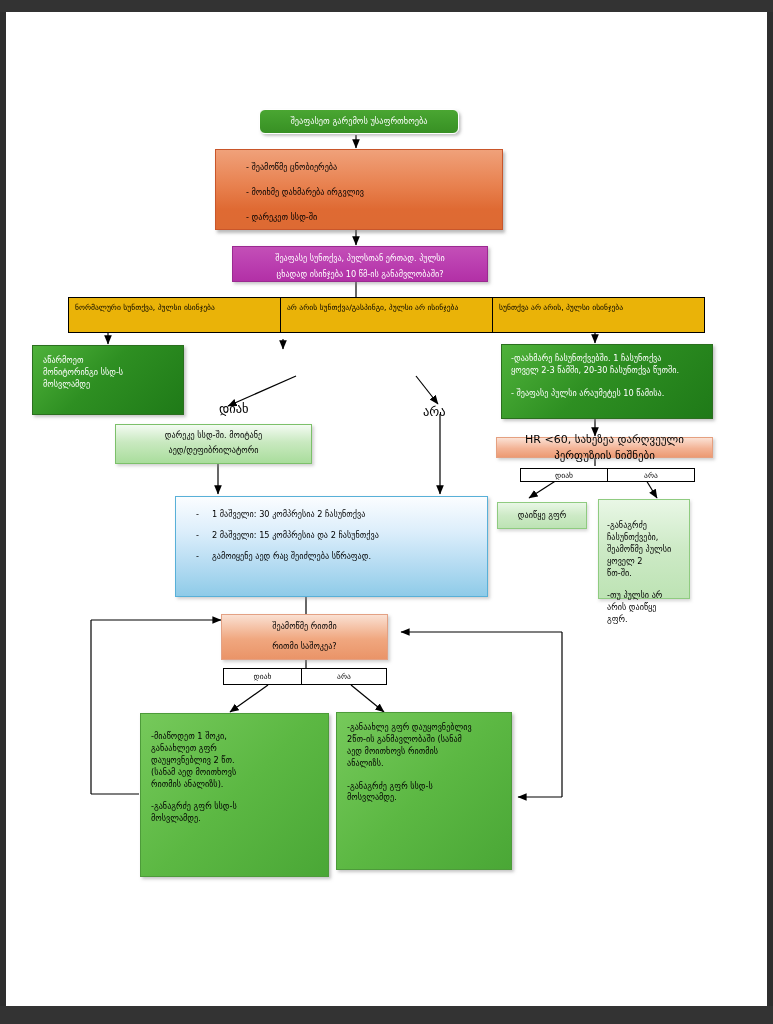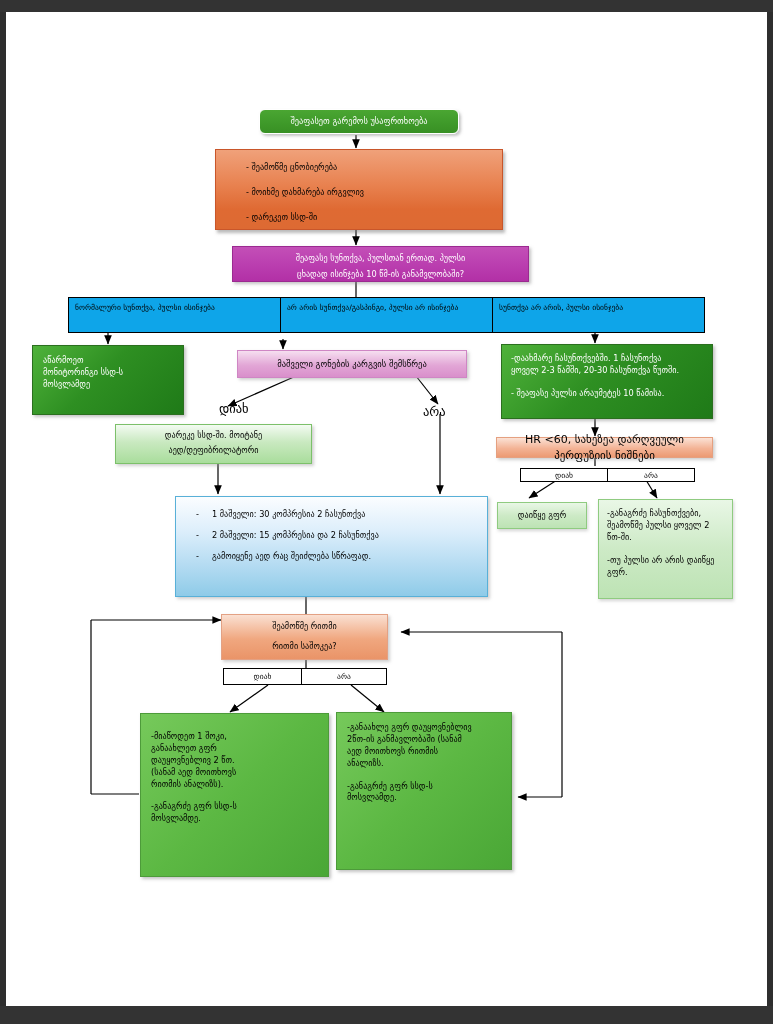--- a/index.html
+++ b/index.html
@@ -90,21 +90,21 @@
 
   
   .blue-box {
     background:linear-gradient(180deg,#fbfdff 0%,#dceefb 35%,#add8f0 75%,#8ecbe8 100%);
     border:1px solid #58b0d8;
     box-shadow:2px 2px 3px rgba(150,150,150,.45);
   }
 
   
   .plain {
-    background:#0ea5e9;
+    background:#eab308;
     border:1px solid #000000;
     font-size:7.6px;
     line-height:1.5;
     padding:4px 6px;
   }
   .plain-cell {
     background:#ffffff;
     border:1px solid #000000;
     font-size:7.6px;
     display:flex; align-items:center; justify-content:center;
@@ -190,36 +190,35 @@
     </svg>
 
     <div class="box green-title ctr" style="left:253px; top:97px; width:200px; height:25px; color:#ffffff; font-size:8.4px;">შეაფასეთ გარემოს უსაფრთხოება</div>
 
     <div class="box orange-big" style="left:209px; top:137px; width:288px; height:81px; padding:12px 0 0 30px;">
       <p class="ln">- შეამოწმე ცნობიერება</p>
       <p class="ln" style="margin-top:13px;">- მოიხმე დახმარება ირგვლივ</p>
       <p class="ln" style="margin-top:13px;">- დარეკეთ სსდ-ში</p>
     </div>
 
-    <div class="box magenta ctr" style="left:226px; top:234px; width:297px; height:36px; color:#ffffff; padding:6px 8px;">
+    <div class="box magenta ctr" style="left:226px; top:234px; width:256px; height:36px; color:#ffffff; padding:6px 8px;">
       <p class="tight">შეაფასე სუნთქვა, პულსთან ერთად. პულსი</p>
       <p class="tight" style="margin-top:4px;">ცხადად ისინჯება 10 წმ-ის განამვლობაში?</p>
     </div>
 
     <div class="box plain" style="left:62px; top:285px; width:213px; height:36px;">ნორმალური სუნთქვა, პულსი ისინჯება</div>
     <div class="box plain" style="left:486px; top:285px; width:213px; height:36px;">სუნთქვა არ არის, პულსი ისინჯება</div>
     <div class="box plain" style="left:274px; top:285px; width:213px; height:36px;">არ არის სუნთქვა/გასპინგი, პულსი არ ისინჯება</div>
 
     <div class="box green-dark" style="left:26px; top:333px; width:152px; height:70px; color:#ffffff; padding:9px 10px;">
       <p class="tight">აწარმოეთ</p>
       <p class="tight">მონიტორინგი სსდ-ს</p>
       <p class="tight">მოსვლამდე</p>
     </div>
 
-    <div class="box pink-soft ctr" style="left:231px; top:338px; width:230px; height:28px; display:flex; align-items:center; justify-content:center; font-size:8.6px;">მაშველი გონების კარგვის შემსწრეა</div>
 
     <div class="branch-label" style="left:213px; top:389px;">დიახ</div>
     <div class="branch-label" style="left:417px; top:392px;">არა</div>
 
     <div class="box green-light ctr" style="left:109px; top:412px; width:197px; height:40px; display:flex; flex-direction:column; align-items:center; justify-content:flex-start;">
       <p class="tight">დარეკე სსდ-ში. მოიტანე</p>
       <p class="tight" style="margin-top:3px;">აედ/დეფიბრილატორი</p>
     </div>
 
     <div class="box green-dark" style="left:495px; top:332px; width:212px; height:75px; color:#ffffff; padding:8px 9px;">
@@ -236,21 +235,21 @@
     <div class="box blue-box" style="left:169px; top:484px; width:313px; height:101px; padding:8px 10px;">
       <ul class="bullets">
         <li>1 მაშველი: 30 კომპრესია 2 ჩასუნთქვა</li>
         <li>2 მაშველი: 15 კომპრესია და 2 ჩასუნთქვა</li>
         <li>გამოიყენე აედ რაც შეიძლება სწრაფად.</li>
       </ul>
     </div>
 
     <div class="box green-pale ctr" style="left:491px; top:490px; width:90px; height:27px; display:flex; align-items:center; justify-content:center;">დაიწყე გფრ</div>
 
-    <div class="box green-pale" style="left:592px; top:487px; width:135px; height:100px; padding:8px 8px;">
+    <div class="box green-pale" style="left:592px; top:487px; width:92px; height:100px; padding:20px 8px;">
       <p class="tight">-განაგრძე ჩასუნთქვები,</p>
       <p class="tight">შეამოწმე პულსი ყოველ 2</p>
       <p class="tight">წთ-ში.</p>
       <p class="tight" style="margin-top:11px;">-თუ პულსი არ არის დაიწყე</p>
       <p class="tight">გფრ.</p>
     </div>
 
     <div class="box orange-rhythm ctr" style="left:215px; top:602px; width:167px; height:46px; display:flex; flex-direction:column; align-items:center; justify-content:center;">
       <p class="tight">შეამოწმე რითმი</p>
       <p class="tight" style="margin-top:8px;">რითმი საშოკეა?</p>

